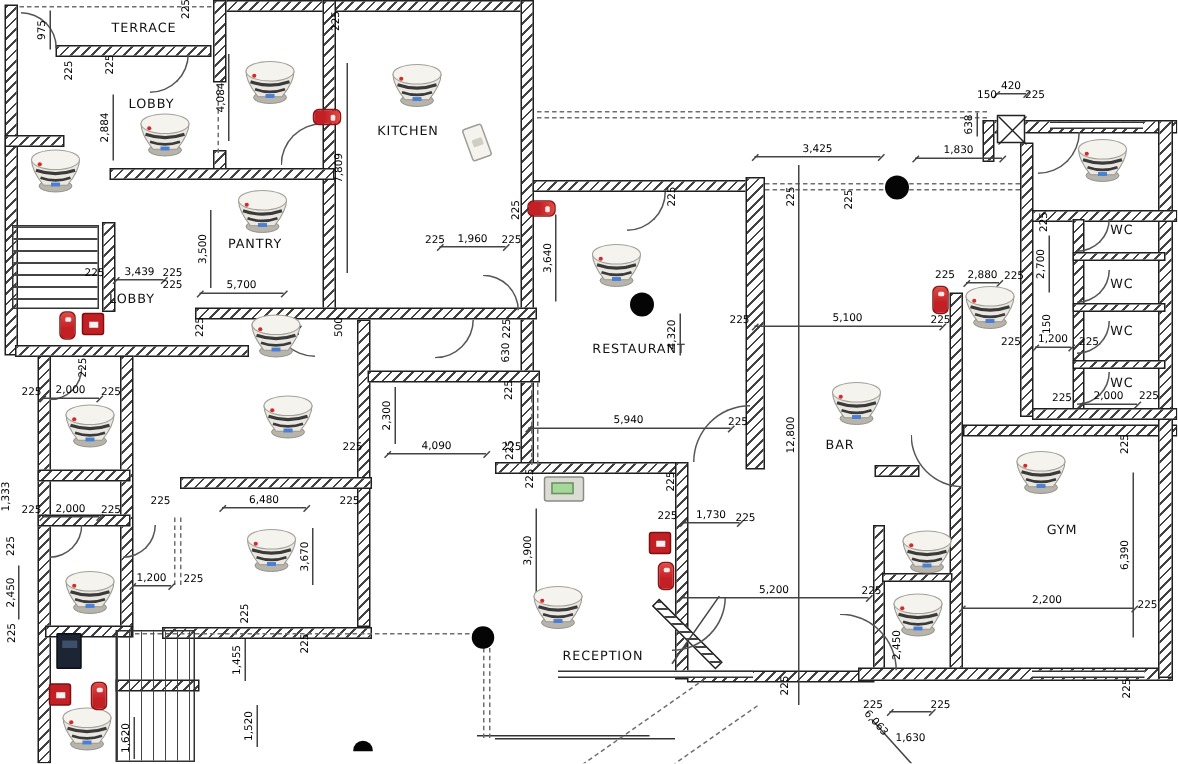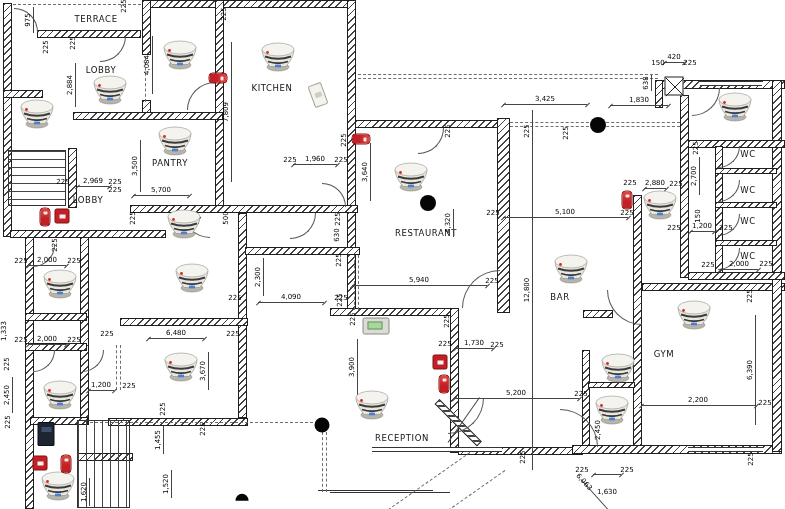--- a/index.html
+++ b/index.html
@@ -129,21 +129,21 @@
     <div class="arc" style="left: 322px; top: 183px; width: 24px; height: 24px; border-top: 1px solid rgb(85, 85, 85); border-right: 1px solid rgb(85, 85, 85); border-top-right-radius: 100%;"></div>
     <div class="room" style="left: 96px; top: 19px;">TERRACE</div>
     <div class="room" style="left: 101px; top: 70px;">LOBBY</div>
     <div class="room" style="left: 272px; top: 88px;">KITCHEN</div>
     <div class="room" style="left: 170px; top: 163px;">PANTRY</div>
     <div class="room" style="left: 88px; top: 200px;">LOBBY</div>
     <div class="room" style="left: 196px; top: 221px;">BY</div>
     <div class="room" style="left: 426px; top: 233px;">RESTAURANT</div>
     <div class="room" style="left: 560px; top: 297px;">BAR</div>
     <div class="room" style="left: 402px; top: 438px;">RECEPTION</div>
-    <div class="room" style="left: 664px; top: 354px;">GYM</div>
+    <div class="room" style="left: 708px; top: 354px;">GYM</div>
     <div class="room" style="left: 748px; top: 154px;">WC</div>
     <div class="room" style="left: 748px; top: 190px;">WC</div>
     <div class="room" style="left: 748px; top: 221px;">WC</div>
     <div class="room" style="left: 748px; top: 256px;">WC</div>
     <div class="dim r90" style="left: 124px; top: 6px;">225</div>
     <div class="dimline" style="left: 33px; top: 7px; width: 1px; height: 26px;"></div>
     <div class="dim r90" style="left: 28px; top: 20px;">975</div>
     <div class="dim r90" style="left: 46px; top: 47px;">225</div>
     <div class="dim r90" style="left: 73px; top: 43px;">225</div>
     <div class="dimline" style="left: 75px; top: 63px; width: 1px; height: 44px;"></div>
@@ -248,21 +248,21 @@
     <div class="dim" style="left: 581px; top: 394px;">225</div>
     <div class="dimline" style="left: 357px; top: 339px; width: 1px; height: 56px;"></div>
     <div class="dim r90" style="left: 352px; top: 367px;">3,900</div>
     <div class="dim r90" style="left: 353px; top: 319px;">225</div>
     <div class="dim r90" style="left: 447px; top: 321px;">225</div>
     <div class="dimline" style="left: 453px; top: 209px; width: 1px; height: 28px;"></div>
     <div class="dim r90" style="left: 448px; top: 223px;">4,320</div>
     <div class="dimline" style="left: 77px; top: 186px; width: 32px; height: 1px;"></div>
     <div class="tick" style="left: 77px; top: 183.5px;"></div>
     <div class="tick" style="left: 109px; top: 183.5px;"></div>
-    <div class="dim" style="left: 93px; top: 181px;">2,969</div>
+    <div class="dim" style="left: 93px; top: 181px;">3,439</div>
     <div class="dim" style="left: 63px; top: 182px;">225</div>
     <div class="dim" style="left: 115px; top: 182px;">225</div>
     <div class="dim" style="left: 115px; top: 190px;">225</div>
     <div class="dimline" style="left: 140px; top: 140px; width: 1px; height: 52px;"></div>
     <div class="dim r90" style="left: 135px; top: 166px;">3,500</div>
     <div class="dimline" style="left: 133px; top: 195px; width: 56px; height: 1px;"></div>
     <div class="tick" style="left: 133px; top: 192.5px;"></div>
     <div class="tick" style="left: 189px; top: 192.5px;"></div>
     <div class="dim" style="left: 161px; top: 190px;">5,700</div>
     <div class="dim r90" style="left: 133px; top: 218px;">225</div>

